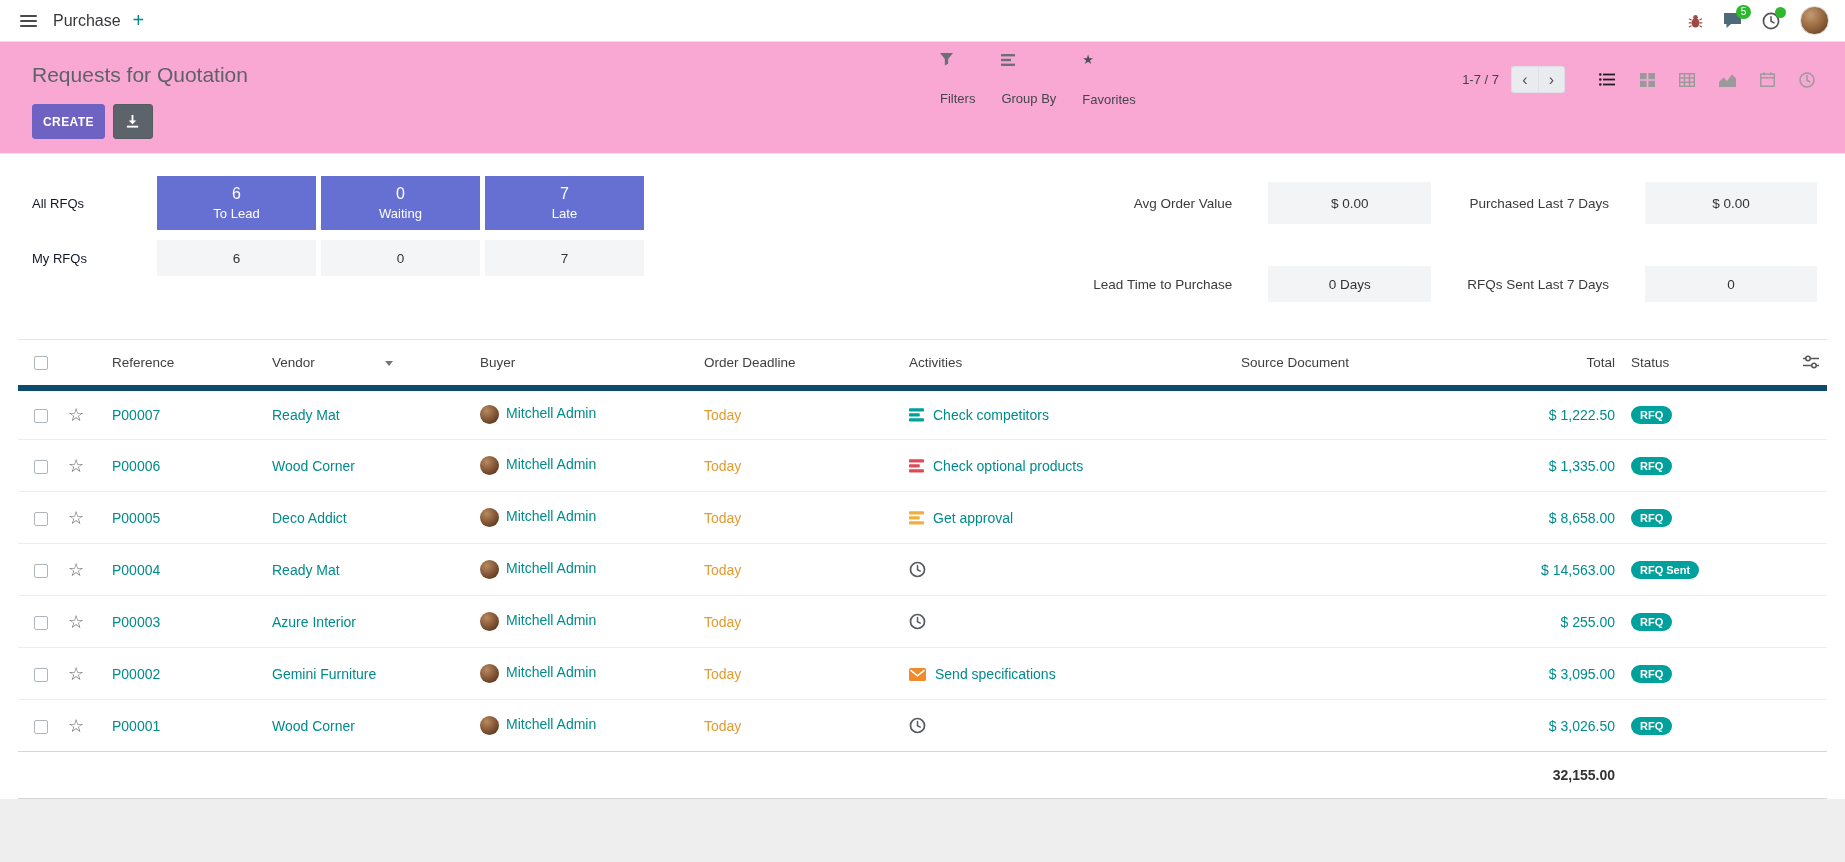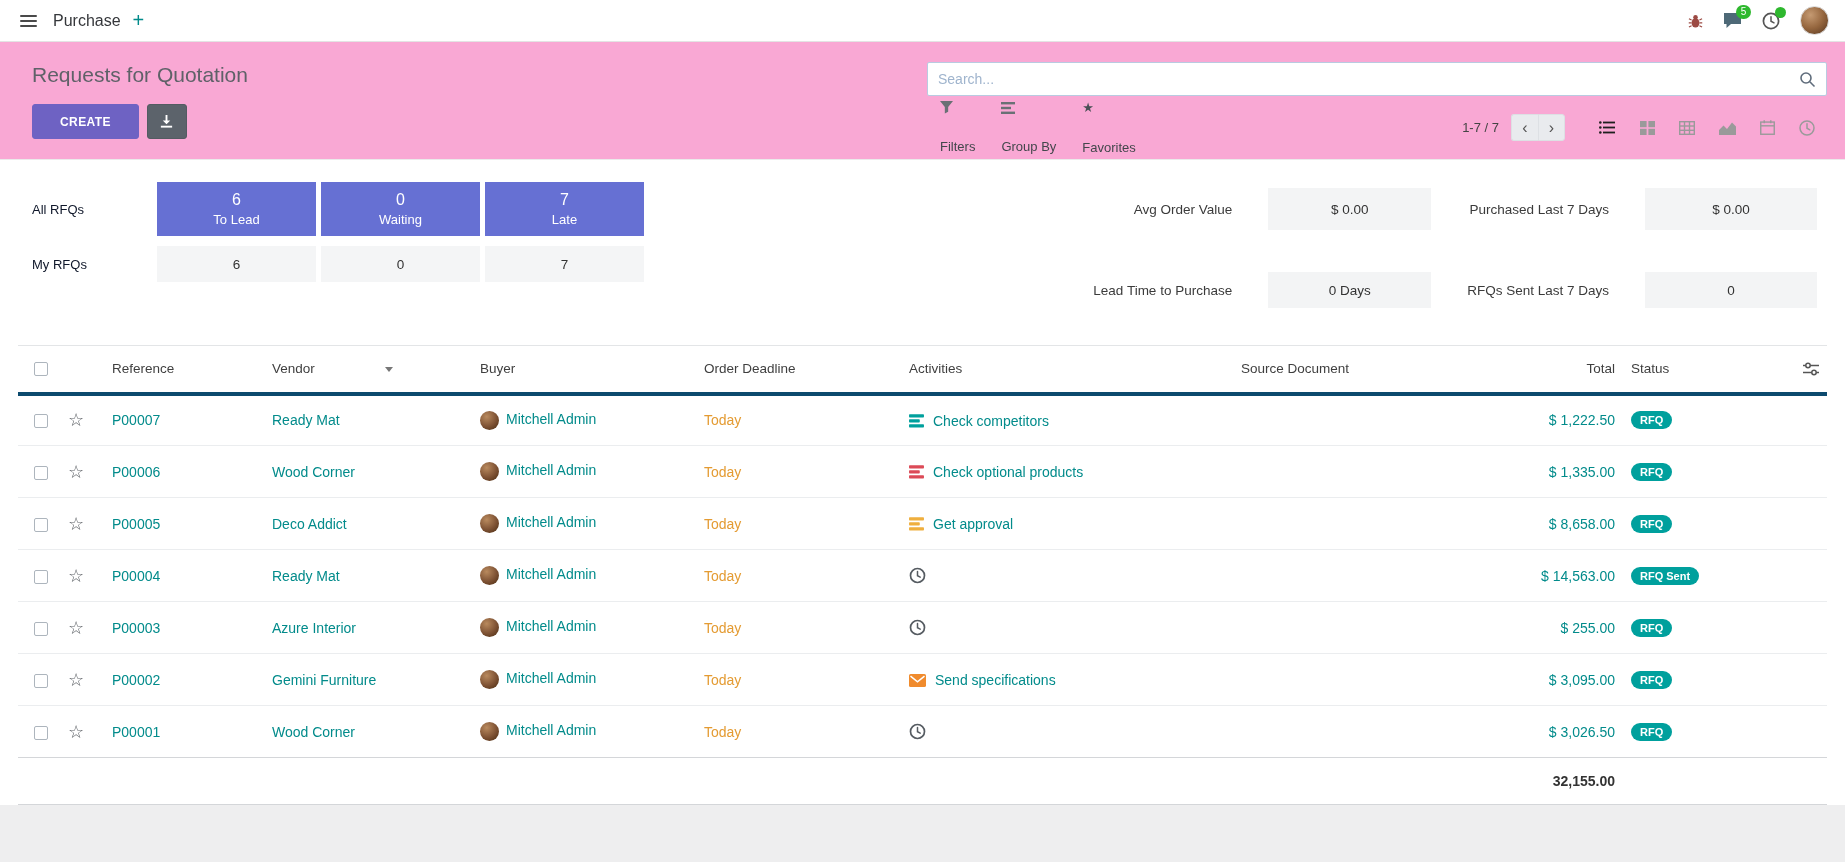--- a/index.html
+++ b/index.html
@@ -17,21 +17,21 @@
   .nav-icon { position:relative; cursor:pointer; display:flex; }
   .nav-badge { position:absolute; top:-7px; right:-9px; background:var(--green); color:#fff; font-size:10px; line-height:14px; min-width:15px; text-align:center; border-radius:8px; padding:0 3px; }
   .nav-dot { position:absolute; top:-5px; right:-6px; background:var(--green); width:11px; height:11px; border-radius:50%; }
   .avatar { width:29px; height:29px; border-radius:50%; border:1px solid #d8d8d8; background:radial-gradient(circle at 35% 30%, #c59a72 0%, #96673f 50%, #55351e 100%); }
 
   
   .control-panel { background:#f9a8d4; display:flex; padding:20px 18px 14px 32px; border-bottom:1px solid #ebebeb; }
   .cp-left { flex:1; display:flex; flex-direction:column; }
   .page-title { font-size:21px; line-height:26px; font-weight:400; color:#5f6168; }
   .cp-buttons { display:flex; gap:8px; margin-top:16px; }
-  .btn-create { background:var(--primary); border:1px solid var(--primary); color:#fff; font-family:inherit; font-size:12px; font-weight:700; letter-spacing:.4px; padding:0 27px; height:35px; border-radius:3px; cursor:pointer; }
+  .btn-create { background:var(--primary); border:1px solid var(--primary); color:#fff; font-family:inherit; font-size:12px; font-weight:700; letter-spacing:.4px; padding:0 10px; height:35px; border-radius:3px; cursor:pointer; }
   .btn-export { background:#5c636b; border:1px solid #545b62; width:40px; height:35px; border-radius:3px; display:flex; align-items:center; justify-content:center; cursor:pointer; }
   .cp-right { width:900px; display:flex; flex-direction:column; gap:14px; }
   .searchbox { height:34px; border:1px solid #b9cbe1; border-radius:2px; background:#fff; display:flex; align-items:center; padding:0 10px; }
   .searchbox input { flex:1; border:none; outline:none; font-family:inherit; font-size:14px; color:#333; background:transparent; }
   .searchbox input::placeholder { color:#9fb4cd; }
   .cp-toolbar { display:flex; align-items:center; height:35px; }
   .menu-item { display:flex; gap:25px; padding:0 13px; font-size:13px; color:#43474c; cursor:pointer; white-space:nowrap;flex-direction:column; }
   .menu-item .fav-star { font-size:13px; color:#4a5056; }
   .pager { margin-left:auto; display:flex; align-items:center; gap:12px; }
   .pager-text { font-size:13px; color:#444; }
@@ -52,21 +52,21 @@
   .kpi-box .l { font-size:13px; }
   .kpi-mini { background:#f4f5f6; height:36px; display:flex; align-items:center; justify-content:center; font-size:13.5px; color:#333; cursor:pointer; }
   .stats-grid { margin-left:auto; display:grid; grid-template-columns:auto 163px auto 172px; grid-template-rows:54px 36px; column-gap:20px; row-gap:10px; align-items:center;gap:36px; }
   .stat-label { font-size:13.5px; color:#3b3b3b; text-align:right; justify-self:end; }
   .stat-value { background:#f3f4f5; height:42px; width:100%; display:flex; align-items:center; justify-content:center; font-size:13.5px; color:#333; }
   .stat-value.r2 { height:36px; }
 
   
   .table-wrap { background:#fff; padding:0 18px; }
   table { width:100%; border-collapse:collapse; table-layout:fixed; }
-  th { font-weight:400; color:#3f3f3f; font-size:13.5px; text-align:left; height:48px; border-top:1px solid #e3e5e7; border-bottom:4px solid #0c4a6e; padding:0 8px; white-space:nowrap; }
+  th { font-weight:400; color:#3f3f3f; font-size:13.5px; text-align:left; height:48px; border-top:1px solid #e3e5e7; border-bottom:6px solid #0c4a6e; padding:0 8px; white-space:nowrap; }
   td { height:52px; border-top:1px solid #ebedef; font-size:14px; padding:0 8px; white-space:nowrap; overflow:hidden; }
   tbody tr { cursor:pointer; }
   tbody tr:first-child td { border-top:none; }
   tfoot td { border-top:1px solid #d4d6d9; border-bottom:1px solid #d4d6d9; height:47px; }
   .c-select { padding-left:16px; }
   .c-total { text-align:right; }
   .cb { appearance:none; -webkit-appearance:none; width:14px; height:14px; border:1px solid #adb5bd; border-radius:2px; background:#fff; cursor:pointer; vertical-align:middle; }
   .star { font-size:18px; color:#5f6368; cursor:pointer; }
   .link { color:var(--link); cursor:pointer;text-align:right; }
   .deadline { color:var(--warning); }
@@ -122,27 +122,20 @@
       <button class="btn-create">CREATE</button>
       <button class="btn-export">
         <svg width="15" height="15" viewBox="0 0 16 16" fill="#fff">
             <path d="M7 1 h2 v6 h3 L8 11 4 7 h3z"></path>
             <rect x="2" y="12.5" width="12" height="2"></rect>
           </svg>
       </button>
     </div>
   </div>
   <div class="cp-right">
-    <div class="searchbox">
-      <input type="text" placeholder="Search..." style="">
-      <svg width="17" height="17" viewBox="0 0 17 17" fill="none" stroke="#5f6c7b" stroke-width="1.6">
-          <circle cx="7" cy="7" r="5"></circle>
-          <line x1="10.8" y1="10.8" x2="15.5" y2="15.5"></line>
-        </svg>
-    </div>
     <div class="cp-toolbar">
       <span class="menu-item">
         <svg width="13" height="13" viewBox="0 0 14 14">
             <path d="M0 0 h14 l-5.2 6.5 v5 l-3.6 2 v-7z" fill="#6a7075"></path>
           </svg>
         <span>Filters</span>
       </span>
       <span class="menu-item">
         <svg width="14" height="12" viewBox="0 0 14 12" fill="#6a7075">
             <rect width="14" height="2.4"></rect>

